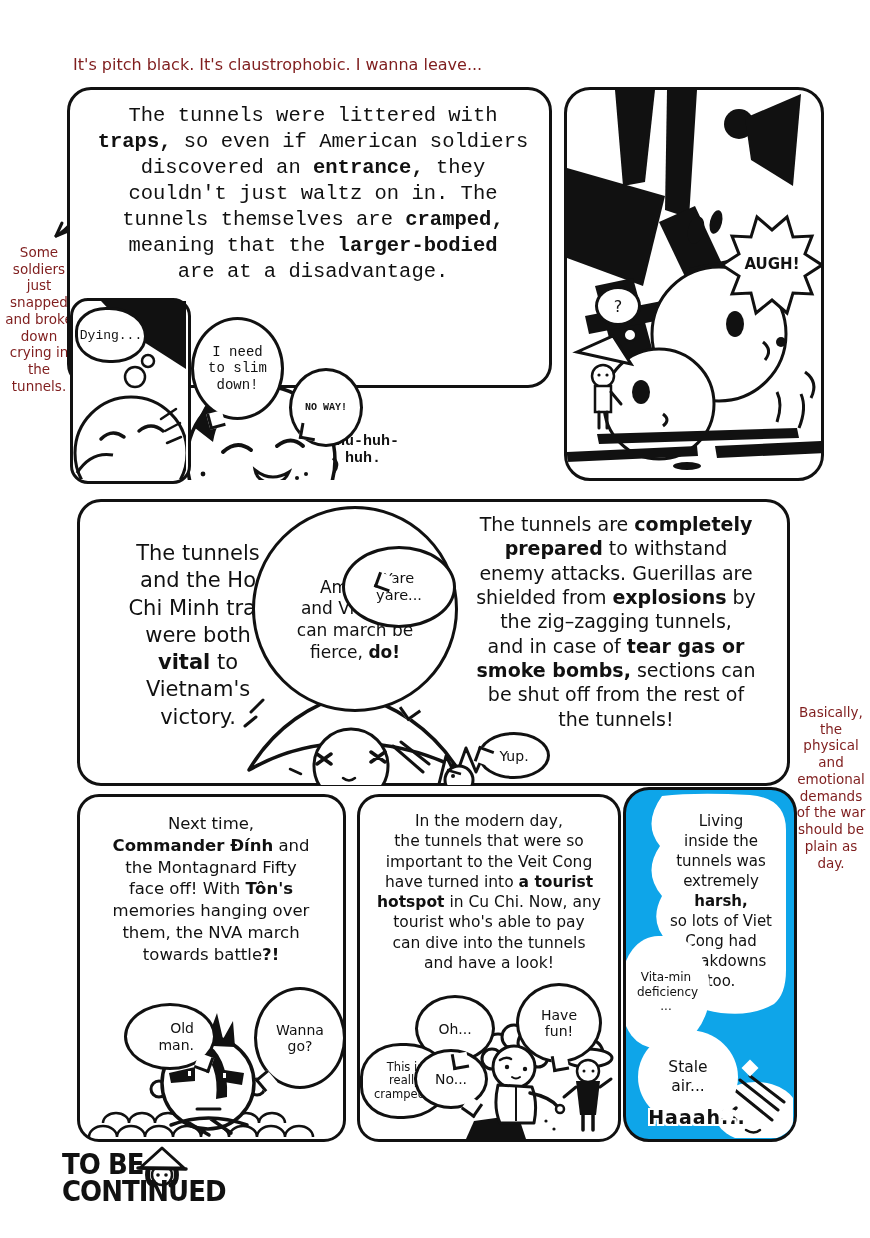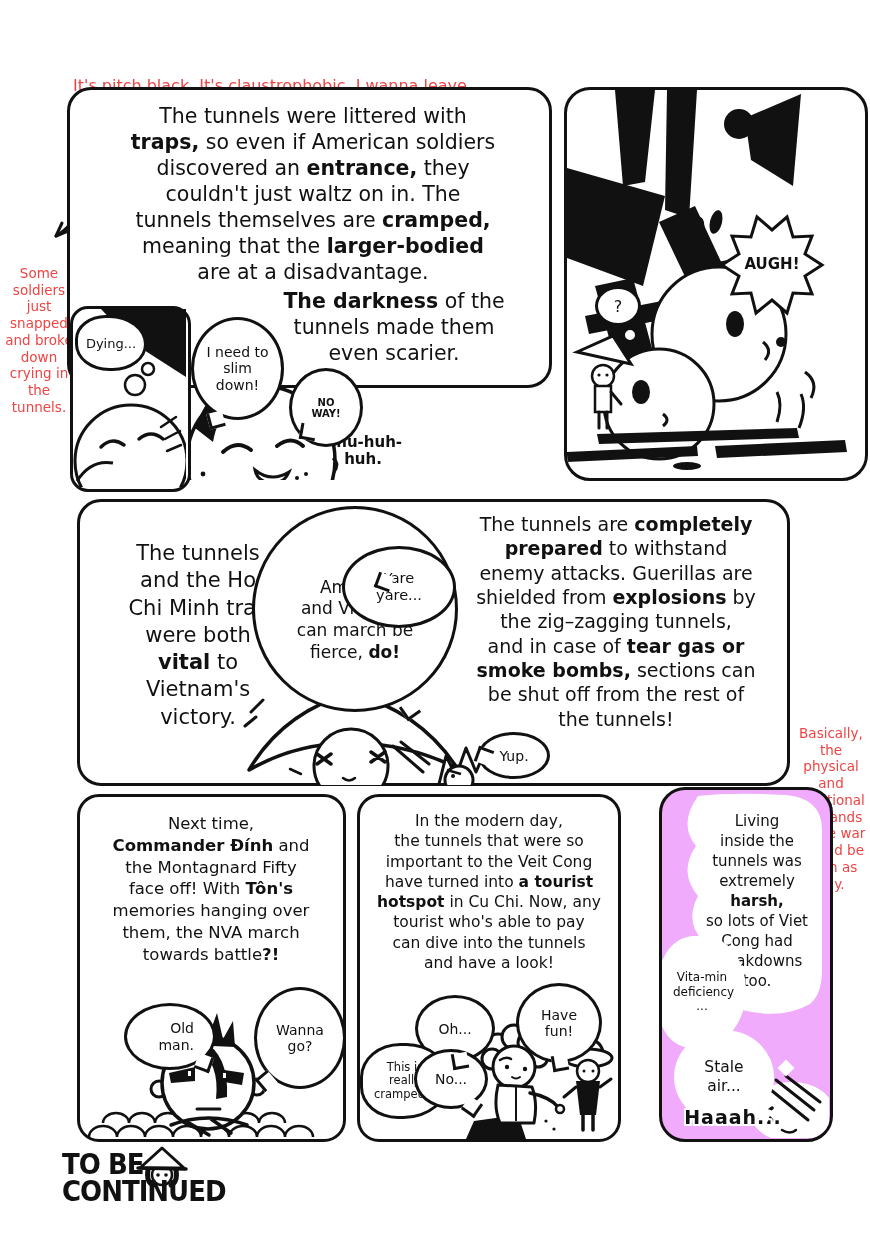--- a/index.html
+++ b/index.html
@@ -1,21 +1,21 @@
 <!DOCTYPE html>
 <html><head>
 <meta charset="utf-8">
 <style>
   html,body{margin:0;padding:0;background:#fff;}
   .page{position:relative;width:870px;height:1238px;background:#fff;overflow:hidden;
         font-family:"DejaVu Sans","Liberation Sans",sans-serif;color:#111;}
   .abs{position:absolute;}
   .panel{position:absolute;background:#fff;border:3.5px solid #111;border-radius:24px;box-sizing:border-box;}
   .txt{position:absolute;color:#111;text-align:center;}
-  .note{position:absolute;color:#ef4444;text-align:center;margin-top:21px;}
+  .note{position:absolute;color:#7f1d1d;text-align:center;}
   .bubble{position:absolute;background:#fff;border:3px solid #111;border-radius:50%;
           display:flex;align-items:center;justify-content:center;text-align:center;
           color:#111;box-sizing:border-box;z-index:5;}
   .bubble-dark{border:none;}
   .tail{position:absolute;width:13px;height:13px;background:#fff;border-right:3px solid #111;
         border-bottom:3px solid #111;z-index:6;}
   .tail-plain{position:absolute;width:12px;height:12px;background:#fff;z-index:6;}
   .b{font-weight:700;}
   .sfx{font-weight:700;}
   svg{display:block;}
@@ -29,37 +29,36 @@
 <div class="page">
 
   <div class="note" style="left:73px;top:55px;width:460px;text-align:left;font-size:16px;">It's pitch black. It's claustrophobic. I wanna leave...</div>
 
   <svg class="abs" style="left:44px;top:200px;" width="42" height="44" viewBox="0 0 42 44">
     <path d="M36,4 Q30,26 12,36" fill="none" stroke="#111" stroke-width="3" stroke-linecap="round"></path>
     <path d="M12,36 L24,31 M12,36 L18,23" fill="none" stroke="#111" stroke-width="3" stroke-linecap="round"></path>
   </svg>
   <div class="note" style="left:2px;top:244px;width:74px;font-size:13.5px;line-height:1.24;">Some soldiers just snapped and broke down crying in the tunnels.</div>
 
-  <div class="panel" style="left:67px;top:87px;width:485px;height:301px;">
+  <div class="panel" style="left:67px;top:87px;width:485px;height:301px;font-family:Liberation Mono, monospace;">
     <div class="txt" style="left:18px;top:13px;width:450px;font-size:20.5px;line-height:1.27;"><span>The tunnels were littered with</span><br><span class="b">traps,</span><span> so even if American soldiers</span><br><span>discovered an </span><span class="b">entrance,</span><span> they</span><br><span>couldn't just waltz on in. The</span><br><span>tunnels themselves are </span><span class="b">cramped,</span><br><span>meaning that the </span><span class="b">larger-bodied</span><br><span>are at a disadvantage.</span></div>
-    <div class="txt" style="left:185px;top:198px;width:278px;font-size:20.5px;line-height:1.27;"><span class="b">The darkness</span><span> of the</span><br><span>tunnels made them</span><br><span>even scarier.</span></div>
 
     <svg class="abs" style="left:103px;top:272px;z-index:2;" width="168" height="118" viewBox="0 0 168 118">
       <circle cx="88" cy="98" r="74" fill="#fff" stroke="#111" stroke-width="3.5"></circle>
       <path d="M22,66 Q40,10 100,13 Q72,24 60,42 Q44,56 40,80 Z" fill="#111"></path>
       <path d="M50,90 q14,-13 28,-2" fill="none" stroke="#111" stroke-width="4" stroke-linecap="round"></path>
       <path d="M104,84 q14,-11 26,0" fill="none" stroke="#111" stroke-width="4" stroke-linecap="round"></path>
       <path d="M82,108 q16,13 34,2 q-5,12 -19,11 q-13,-2 -15,-13 Z" fill="#fff" stroke="#111" stroke-width="3"></path>
       <circle cx="30" cy="112" r="2.4" fill="#111"></circle>
       <circle cx="124" cy="116" r="2" fill="#111"></circle>
       <circle cx="133" cy="112" r="2" fill="#111"></circle>
       <path d="M160,96 q7,6 1,14" fill="none" stroke="#111" stroke-width="3"></path>
     </svg>
 
-    <div class="panel" style="left:0px;top:208px;width:121px;height:186px;border-radius:18px;z-index:3;border-width:3.5px;margin-top:8px;">
+    <div class="panel" style="left:0px;top:208px;width:121px;height:186px;border-radius:18px;z-index:3;border-width:3.5px;">
       <svg width="113" height="178" viewBox="0 0 113 178" style="position:absolute;left:0;top:0;">
         <polygon points="28,0 113,0 113,68 60,34" fill="#111"></polygon>
         <circle cx="58" cy="152" r="56" fill="#fff" stroke="#111" stroke-width="3"></circle>
         <circle cx="62" cy="76" r="10" fill="#fff" stroke="#111" stroke-width="2.5"></circle>
         <circle cx="75" cy="60" r="6" fill="#fff" stroke="#111" stroke-width="2.5"></circle>
         <path d="M28,138 q11,-11 23,-2" fill="none" stroke="#111" stroke-width="3.5" stroke-linecap="round"></path>
         <path d="M66,130 q12,-10 24,0" fill="none" stroke="#111" stroke-width="3.5" stroke-linecap="round"></path>
         <path d="M88,118 l15,-10 M92,130 l15,-8 M94,142 l14,-6" fill="none" stroke="#111" stroke-width="2.5" stroke-linecap="round"></path>
         <path d="M4,172 Q18,150 40,154" fill="none" stroke="#111" stroke-width="3"></path>
       </svg>
@@ -74,21 +73,21 @@
     <div class="tail" style="left:138px;top:322px;transform:rotate(75deg);"></div>
 
     <div class="bubble" style="left:219px;top:278px;width:74px;height:79px;font-size:10px;font-weight:600;line-height:1.1;">
       <span style="display:block;width:44px;">NO WAY!</span>
     </div>
     <div class="tail" style="left:230px;top:334px;transform:rotate(100deg);"></div>
 
     <div class="txt sfx" style="left:247px;top:344px;width:92px;font-size:15px;line-height:1.12;">Ghu-huh-huh.</div>
   </div>
 
-  <div class="panel" style="left:564px;top:87px;width:304px;height:394px;border-radius:26px;overflow:hidden;">
+  <div class="panel" style="left:564px;top:87px;width:260px;height:394px;border-radius:26px;overflow:hidden;">
     <svg width="289" height="387" viewBox="0 0 289 387" style="position:absolute;left:0;top:0;">
       <g fill="#111">
         <polygon points="0,78 98,106 76,196 0,168"></polygon>
         <polygon points="48,0 88,0 78,92 56,96"></polygon>
         <polygon points="100,0 130,0 122,128 98,120"></polygon>
         <polygon points="92,132 128,116 186,240 152,258"></polygon>
         <polygon points="122,178 180,166 184,184 126,196"></polygon>
         <circle cx="172" cy="34" r="15"></circle>
         <polygon points="178,28 234,4 226,96 184,70"></polygon>
         <ellipse cx="129" cy="140" rx="8" ry="14" transform="rotate(14 129 140)"></ellipse>
@@ -237,21 +236,21 @@
     <div class="bubble" style="left:0px;top:246px;width:90px;height:76px;border-radius:48% 52% 55% 45%;font-size:11.5px;line-height:1.18;z-index:4;">
       <span style="display:block;width:62px;">This is really cramped...</span>
     </div>
 
     <div class="bubble" style="left:54px;top:252px;width:74px;height:60px;font-size:14px;z-index:5;">
       <span>No...</span>
     </div>
     <div class="tail" style="left:104px;top:302px;transform:rotate(35deg);"></div>
   </div>
 
-  <div class="panel" style="left:623px;top:787px;width:174px;height:355px;border-radius:26px;background:#f0abfc;overflow:hidden;margin-left:36px;">
+  <div class="panel" style="left:623px;top:787px;width:174px;height:355px;border-radius:26px;background:#0ea5e9;overflow:hidden;">
     <svg width="167" height="348" viewBox="0 0 167 348" style="position:absolute;left:0;top:0;z-index:1;">
       <path d="M36,6 Q16,34 34,56 Q16,82 36,106 Q22,132 42,152 Q30,176 56,192 Q44,212 80,220 Q120,230 148,214 Q160,204 160,180 L160,40 Q160,8 124,5 Q70,2 36,6 Z" fill="#fff"></path>
       <ellipse cx="130" cy="322" rx="42" ry="30" fill="#fff"></ellipse>
       <path d="M104,296 L146,330 M114,290 L152,320 M124,286 L158,312" stroke="#111" stroke-width="3" stroke-linecap="round"></path>
       <path d="M96,318 L110,330 M110,318 L96,330" stroke="#111" stroke-width="3.5" stroke-linecap="round"></path>
       <path d="M120,340 q8,5 14,0" fill="none" stroke="#111" stroke-width="2.5" stroke-linecap="round"></path>
     </svg>
 
     <div class="txt" style="left:24px;top:22px;width:142px;font-size:15px;line-height:1.33;z-index:2;"><span>Living</span><br><span>inside the</span><br><span>tunnels was</span><br><span>extremely</span><br><span class="b">harsh,</span><br><span>so lots of Viet</span><br><span>Cong had</span><br><span>breakdowns</span><br><span>too.</span></div>
 

